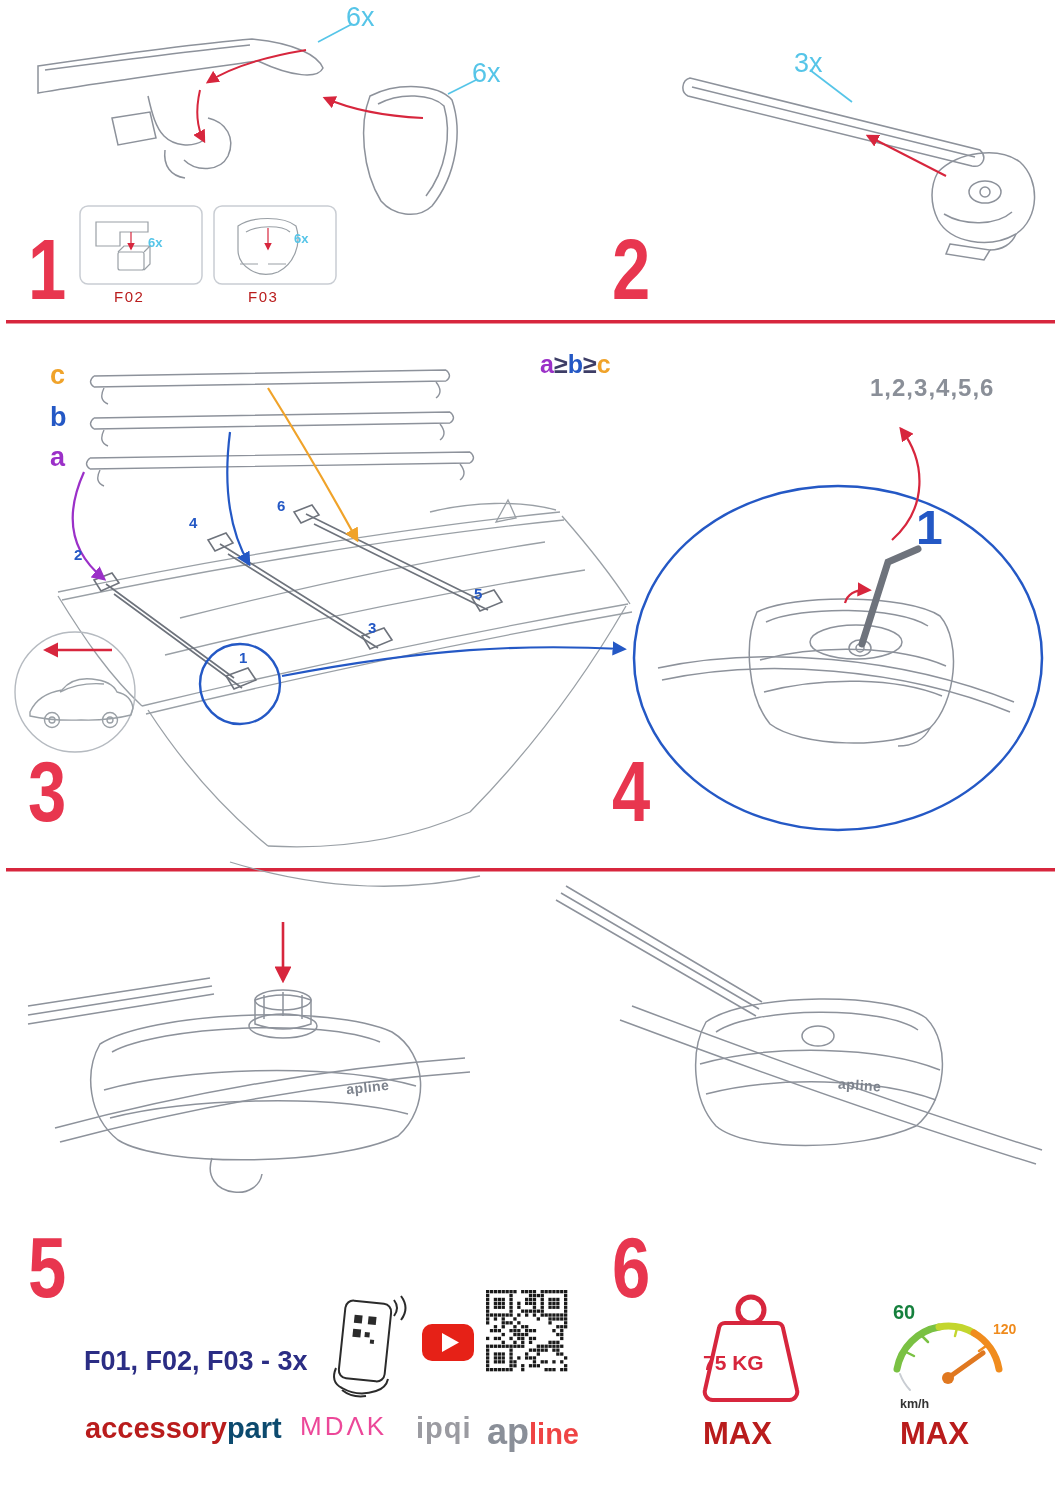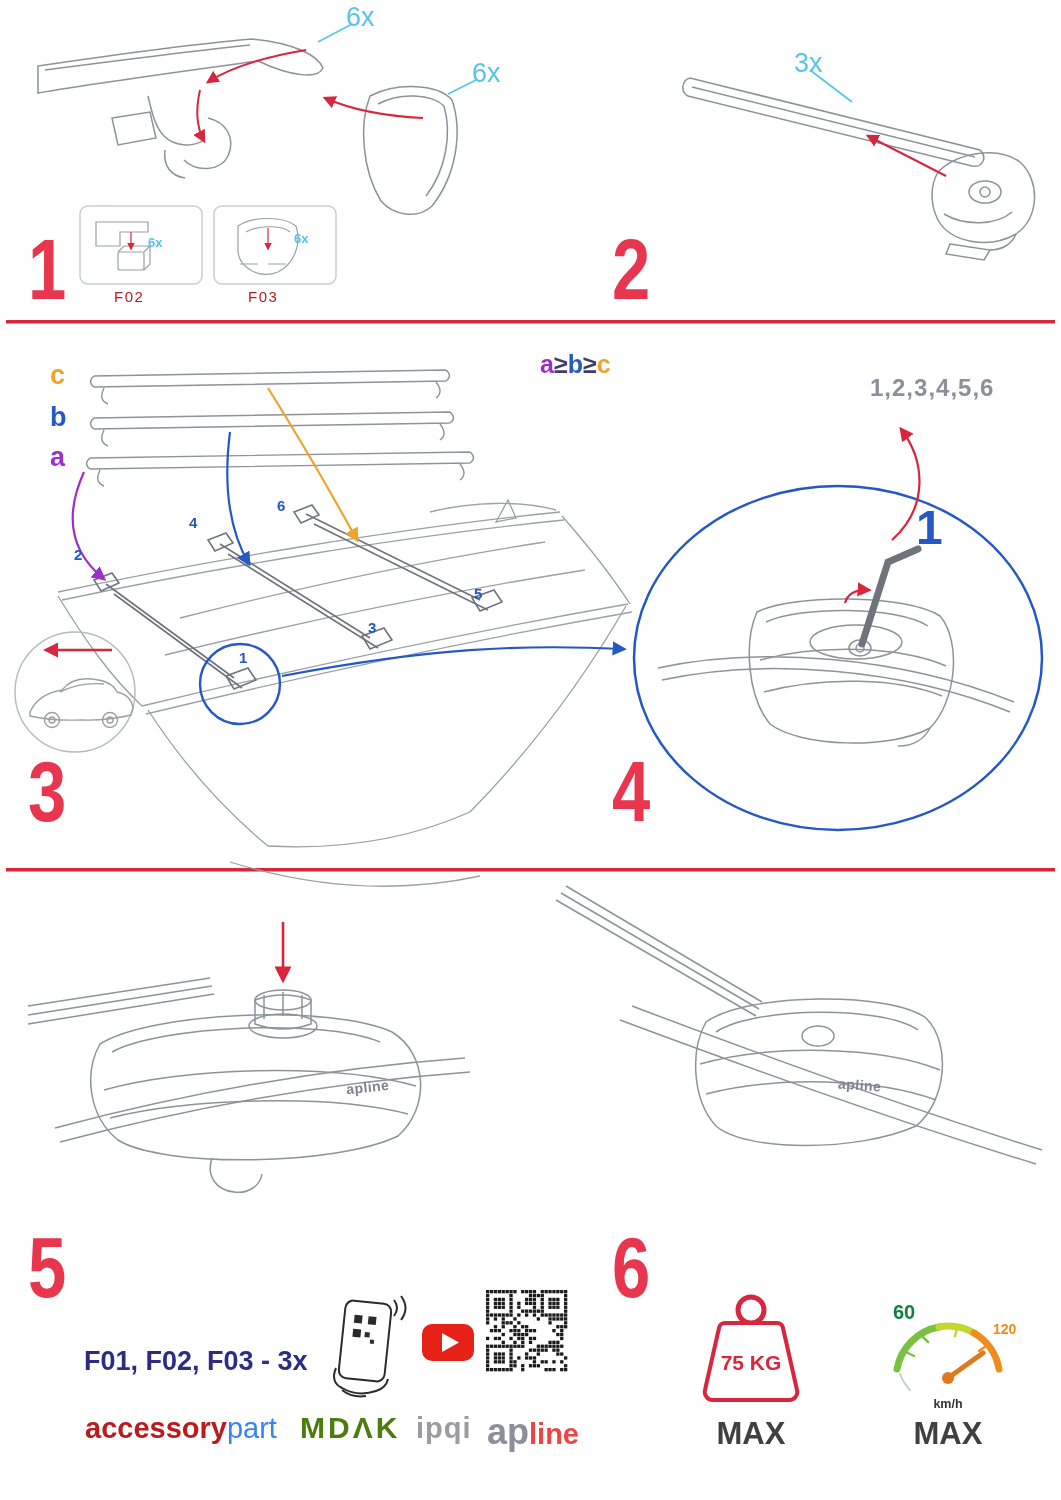--- a/index.html
+++ b/index.html
@@ -12,29 +12,29 @@
   .qty-sm{font-size:13px;font-weight:600;color:#56c5e8}
   .fcode{font-size:15px;font-weight:500;color:#b91c1c;letter-spacing:1.5px}
   .barlbl{font-size:27px;font-weight:700}
   .c-purple{color:#9b30c8}.c-blue{color:#2458c5}.c-orange{color:#f0a32a}.c-dark{color:#3d3d66}
   .rule{font-size:25px;font-weight:700}
   .posnum{font-size:15px;font-weight:700;color:#2458c5}
   .seq{font-size:24px;font-weight:700;color:#8a8f98;letter-spacing:1px}
   .bignum-blue{font-size:48px;font-weight:700;color:#2458c5}
   .parts{font-size:27px;font-weight:700;color:#2b2d84}
   .logo-sm{font-size:14px;font-weight:600;color:#7d838d;letter-spacing:.5px}
-  .center{text-align:center}
+  .center{text-align:left}
   .wkg{font-size:21px;font-weight:700;color:#d7263d}
-  .max{font-size:31px;font-weight:700;color:#404040}
+  .max{font-size:31px;font-weight:700;color:#b91c1c}
   .sp-lo{font-size:20px;font-weight:700;color:#15803d}
   .sp-hi{font-size:14px;font-weight:700;color:#ef8b1d}
   .sp-unit{font-size:12.5px;font-weight:600;color:#333}
   .brand1a{font-size:29px;font-weight:700;color:#b91c1c}
-  .brand1b{font-size:29px;font-weight:400;color:#3b82f6}
-  .brand2{font-size:30px;font-weight:700;color:#4d7c0f;letter-spacing:3px}
+  .brand1b{font-size:29px;font-weight:700;color:#0c4a6e}
+  .brand2{font-size:26px;font-weight:400;color:#ec4899;letter-spacing:3px}
   .brand3{font-size:29px;font-weight:600;color:#9b9ba1;letter-spacing:1px}
   .brand4a{font-size:36px;font-weight:700;color:#8a8f98}
   .brand4b{font-size:29px;font-weight:700;color:#ef4444}
 </style>
 </head>
 <body>
 
 <div class="page">
 
 <svg class="art" width="1061" height="1500" viewBox="0 0 1061 1500">

